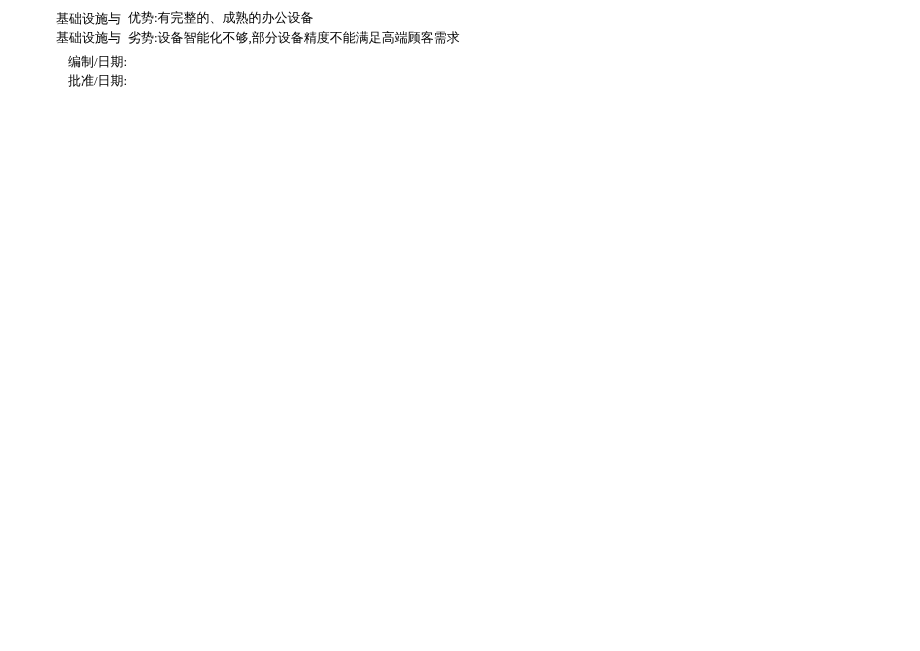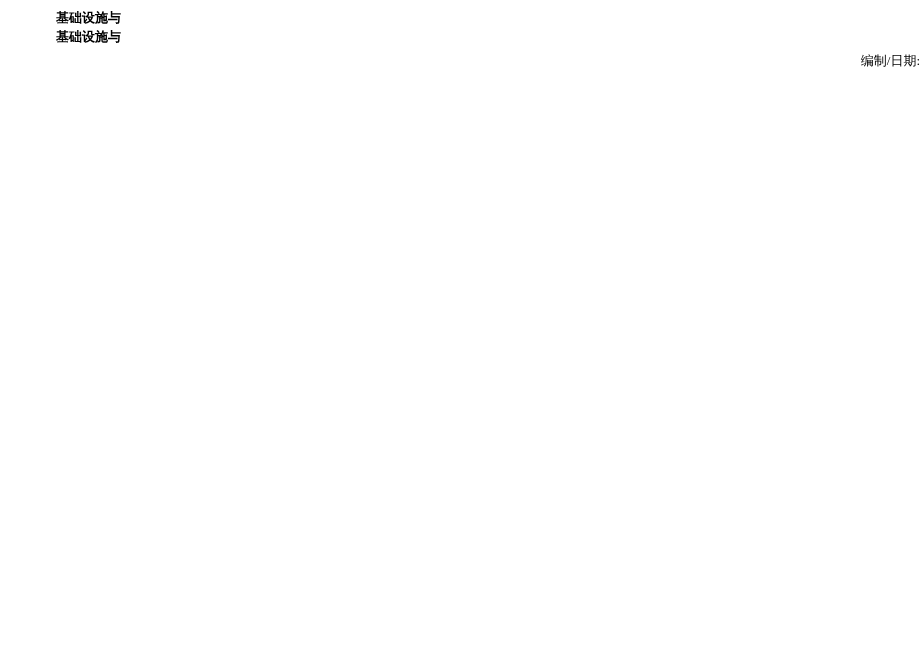--- a/index.html
+++ b/index.html
@@ -13,21 +13,20 @@
       background: #ffffff;
       font-family: "SimSun", "宋体", serif;
       font-size: 13px;
       color: #000000;
       padding-top: 8px;
       padding-left: 56px;
     }
     .row-container {
       display: flex;
       align-items: center;
-      font-weight: bold;
     }
     .left-col {
       width: 72px;
       line-height: 19px;
     }
     .right-col {
       line-height: 19px;
     }
     .right-col .line {
       white-space: nowrap;
@@ -35,28 +34,32 @@
     .right-col .line:nth-child(2) {
       margin-top: 1px;
     }
     .signature-block {
       margin-top: 5px;
       margin-left: 12px;
       line-height: 19px;
     }
     .signature-block .sig-line {
       white-space: nowrap;
-      text-align: right;
     }
   </style>
 </head>
 <body>
 
 <div class="row-container">
   <div class="left-col">
     <div>基础设施与</div>
     <div>基础设施与</div>
   </div>
+  <div class="right-col">
+    <div class="line">优势:有完整的、成熟的办公设备</div>
+    <div class="line">劣势:设备智能化不够,部分设备精度不能满足高端顾客需求</div>
+  </div>
 </div>
 
 <div class="signature-block">
   <div class="sig-line">编制/日期:</div>
+  <div class="sig-line">批准/日期:</div>
 </div>
 
 </body></html>

